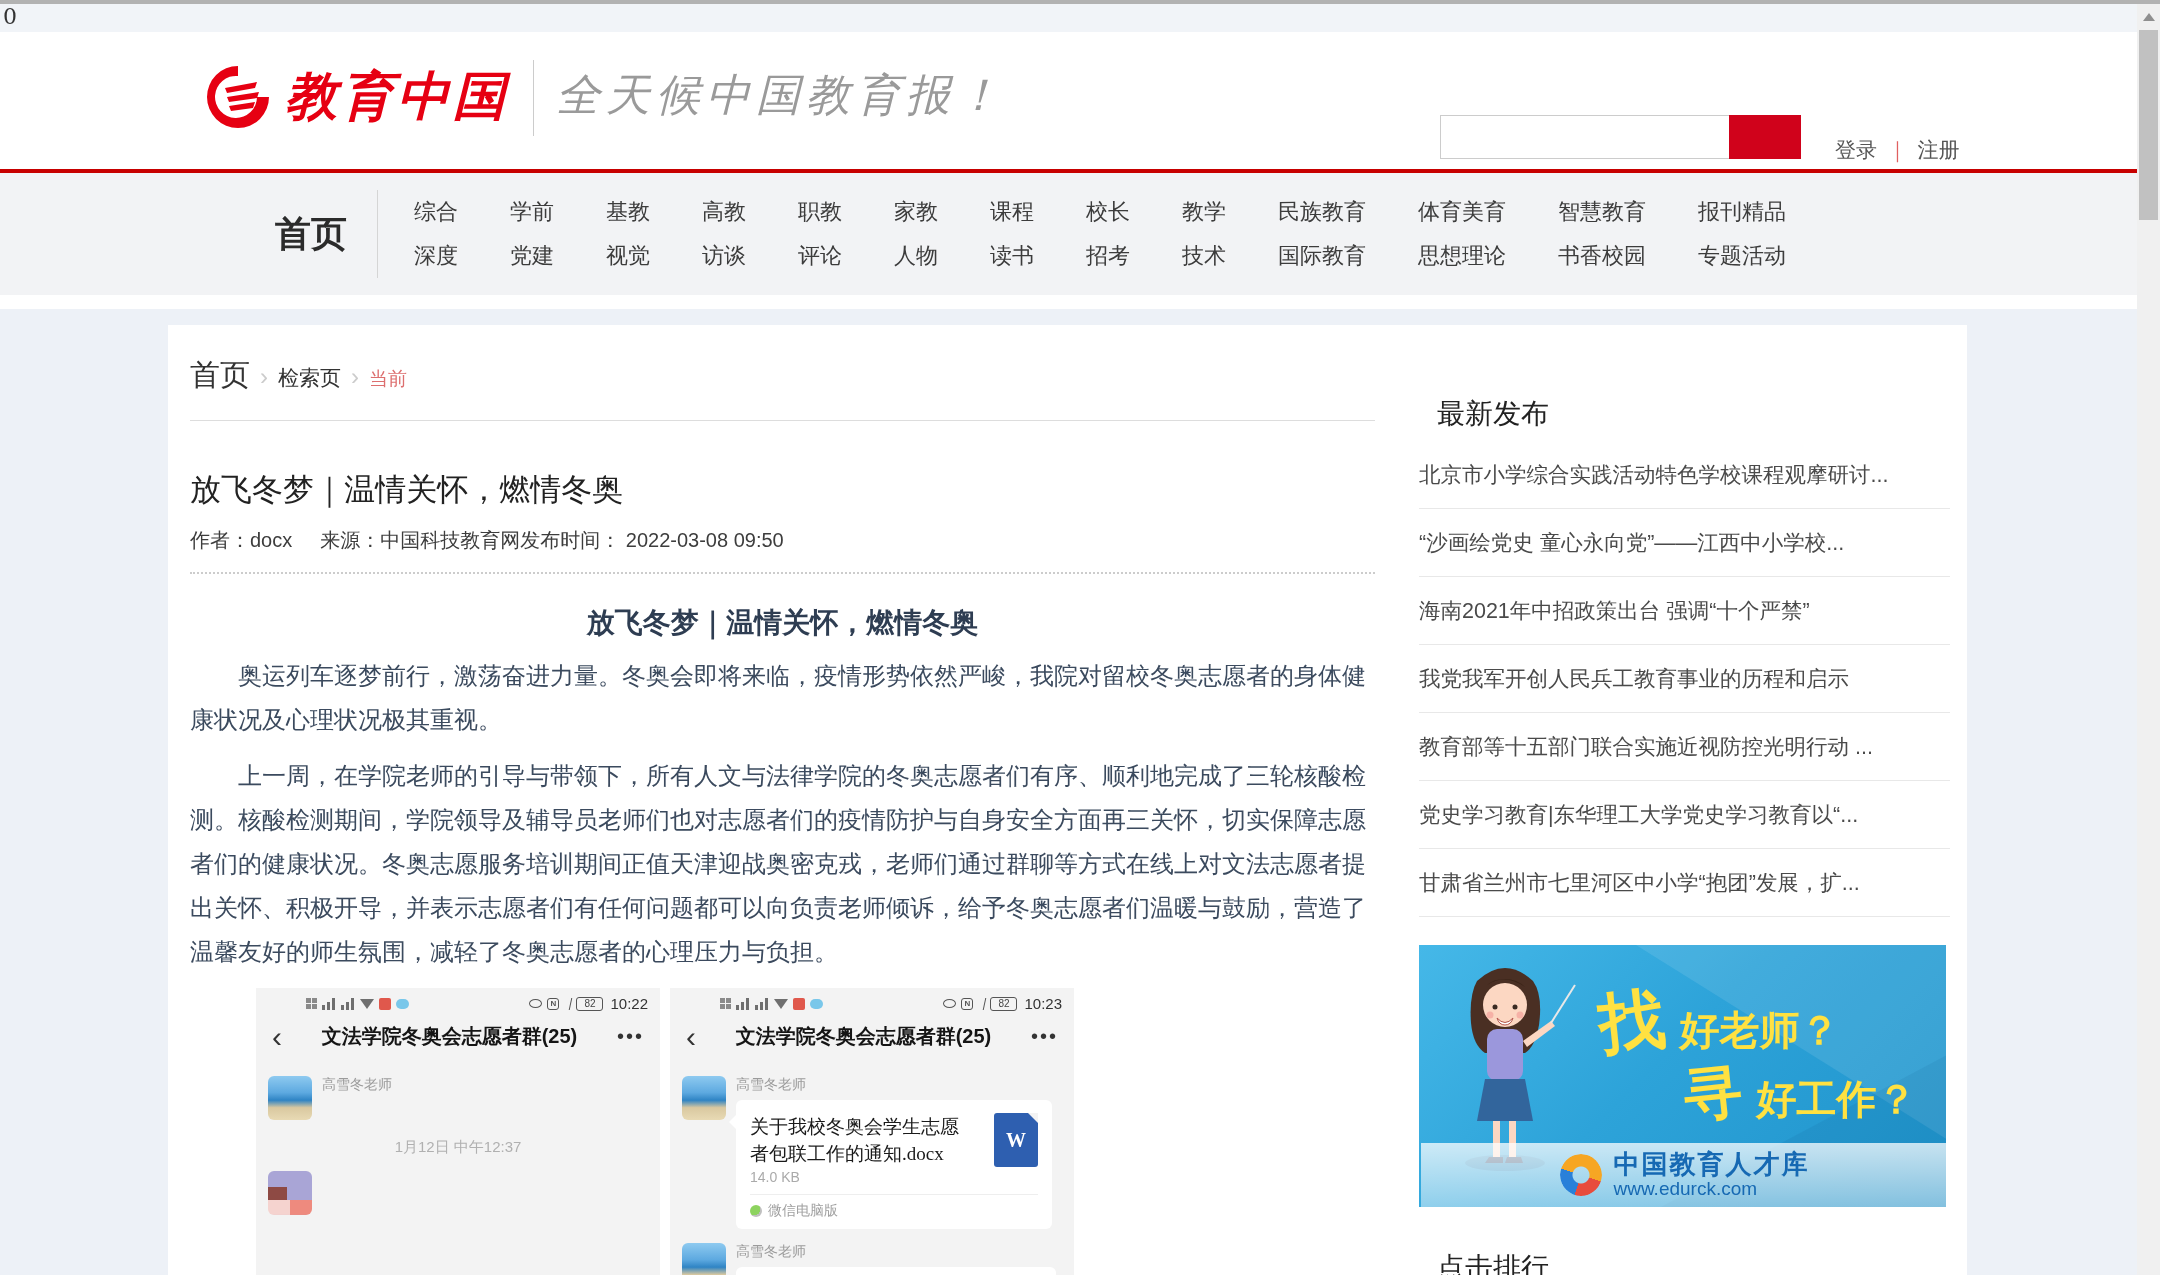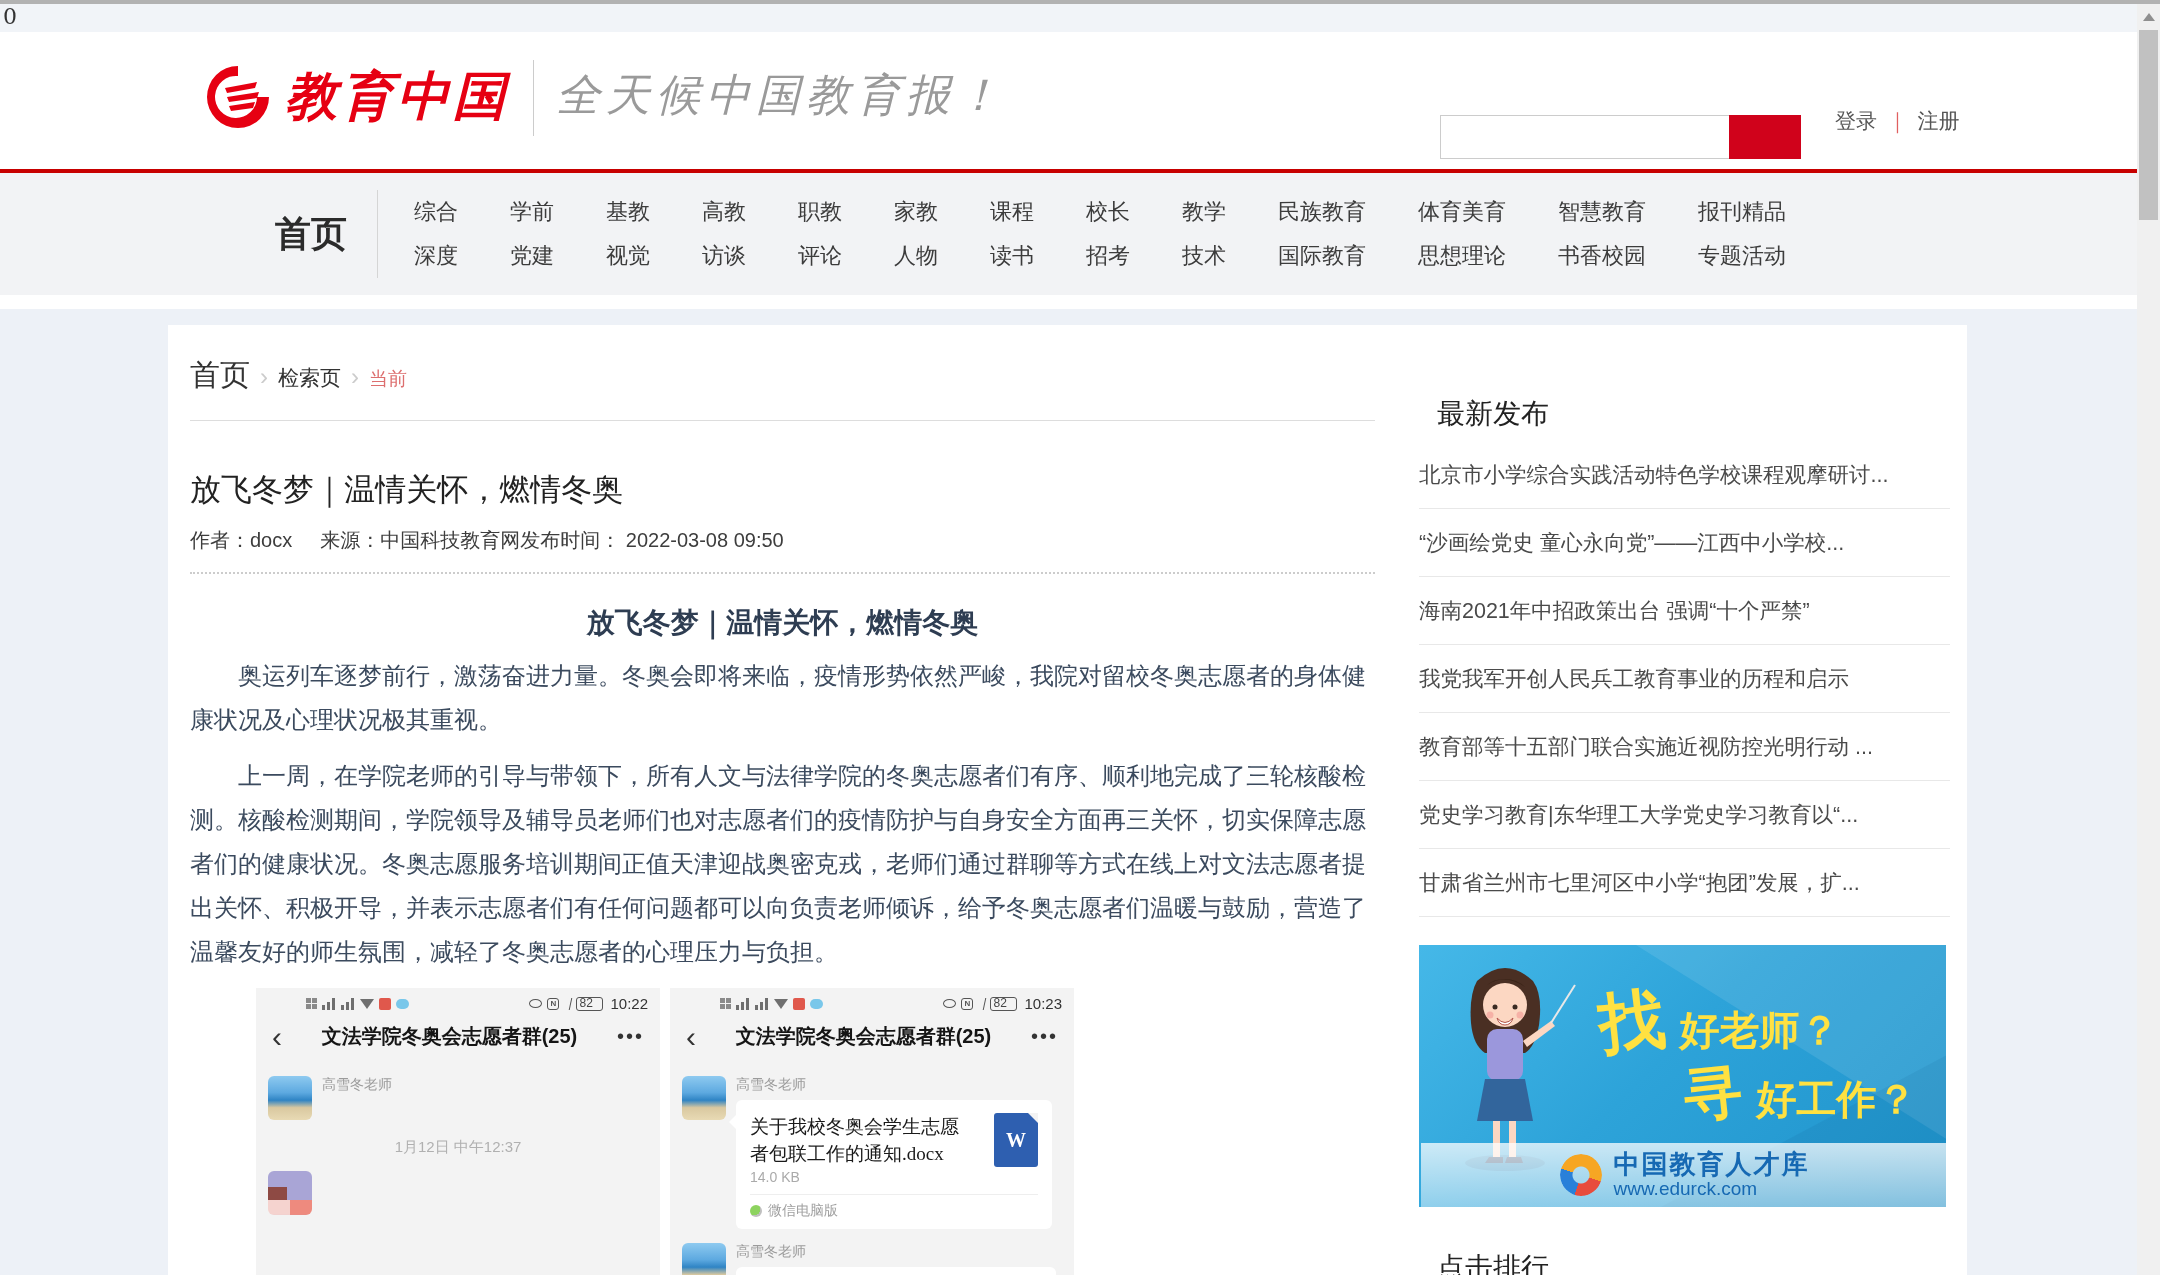--- a/index.html
+++ b/index.html
@@ -17,21 +17,21 @@
   .logo-mark { width:66px; height:66px; }
   .logo-text { font-family:"DejaVu Serif", serif; font-weight:bold; font-style:italic;
     font-size:52px; color:#e60012; margin-left:14px; letter-spacing:4px;text-align:center; }
   .logo-divider { position:absolute; left:533px; top:28px; width:1px; height:76px; background:#ccc; }
   .slogan { position:absolute; left:556px; top:34px; font-family:"DejaVu Serif", serif;
     font-style:italic; font-size:44px; color:#9a9a9a; letter-spacing:6px; }
   .search-wrap { position:absolute; left:1440px; top:83px; display:flex; }
   .search-input { width:289px; height:44px; border:1px solid #ccc; border-right:none;
     background:#fff; outline:none; font-size:20px; padding:0 10px; }
   .search-btn { width:72px; height:44px; background:#d0021b; border:none; cursor:pointer; }
-  .auth-links { position:absolute; left:1835px; top:75px; font-size:21px; color:#555;text-align:right; }
+  .auth-links { position:absolute; left:1835px; top:104px; font-size:21px; color:#555;text-align:right; }
   .auth-links .pipe { color:#e06060; margin:0 10px; }
   .auth-links a { color:#555; text-decoration:none; }
 
   .red-line { height:4px; background:#c70000; width:100%; }
 
   
   .nav { height:122px; background:#f2f3f5; display:flex; align-items:center; padding-left:275px; }
   .nav-home { font-size:36px; font-weight:bold; color:#2b2b2b; margin-right:30px; }
   .nav-vdiv { width:1px; height:88px; background:#d5d5d5; margin-right:10px; }
   #nav-columns { display:flex; }
@@ -83,21 +83,21 @@
       linear-gradient(#6f6f6f,#6f6f6f) 10px 100%/3px 12px no-repeat; }
   .ic-wifi { width:0; height:0; border-left:7px solid transparent; border-right:7px solid transparent;
     border-top:10px solid #6f6f6f; }
   .ic-red { width:12px; height:12px; background:#e0584c; border-radius:2px; }
   .ic-cloud { width:13px; height:10px; background:#79c7ea; border-radius:6px; }
   .ic-eye { width:13px; height:9px; border:1.5px solid #555; border-radius:50%; }
   .ic-nfc { width:12px; height:12px; border:1.5px solid #555; border-radius:3px;
     font-size:8px; color:#555; text-align:center; line-height:10px; font-weight:bold; }
   .ic-bt { width:7px; height:12px; border-right:1.5px solid #555; transform:skewX(-12deg); }
   .ic-batt { min-width:27px; height:14px; border:1.5px solid #555; border-radius:3px;
-    font-size:12px; color:#444; text-align:left; line-height:11px; padding:0 2px; }
+    font-size:10px; color:#444; text-align:center; line-height:11px; padding:0 2px; }
   .st-time { font-size:15px; color:#333; margin-left:2px; }
 
   .chat-header { display:flex; align-items:center; padding:8px 16px 10px 16px; }
   .back-chevron { font-size:30px; color:#333; line-height:24px; }
   .chat-title { flex:1; text-align:center; font-size:20px; font-weight:bold; color:#151515; }
   .more-dots { font-size:20px; color:#333; letter-spacing:2px; }
 
   .chat-body { padding:2px 12px 0 12px; }
   .msg-row { display:flex; margin-top:14px; }
   .avatar { width:44px; height:44px; border-radius:6px; flex:0 0 44px; overflow:hidden; position:relative; }

